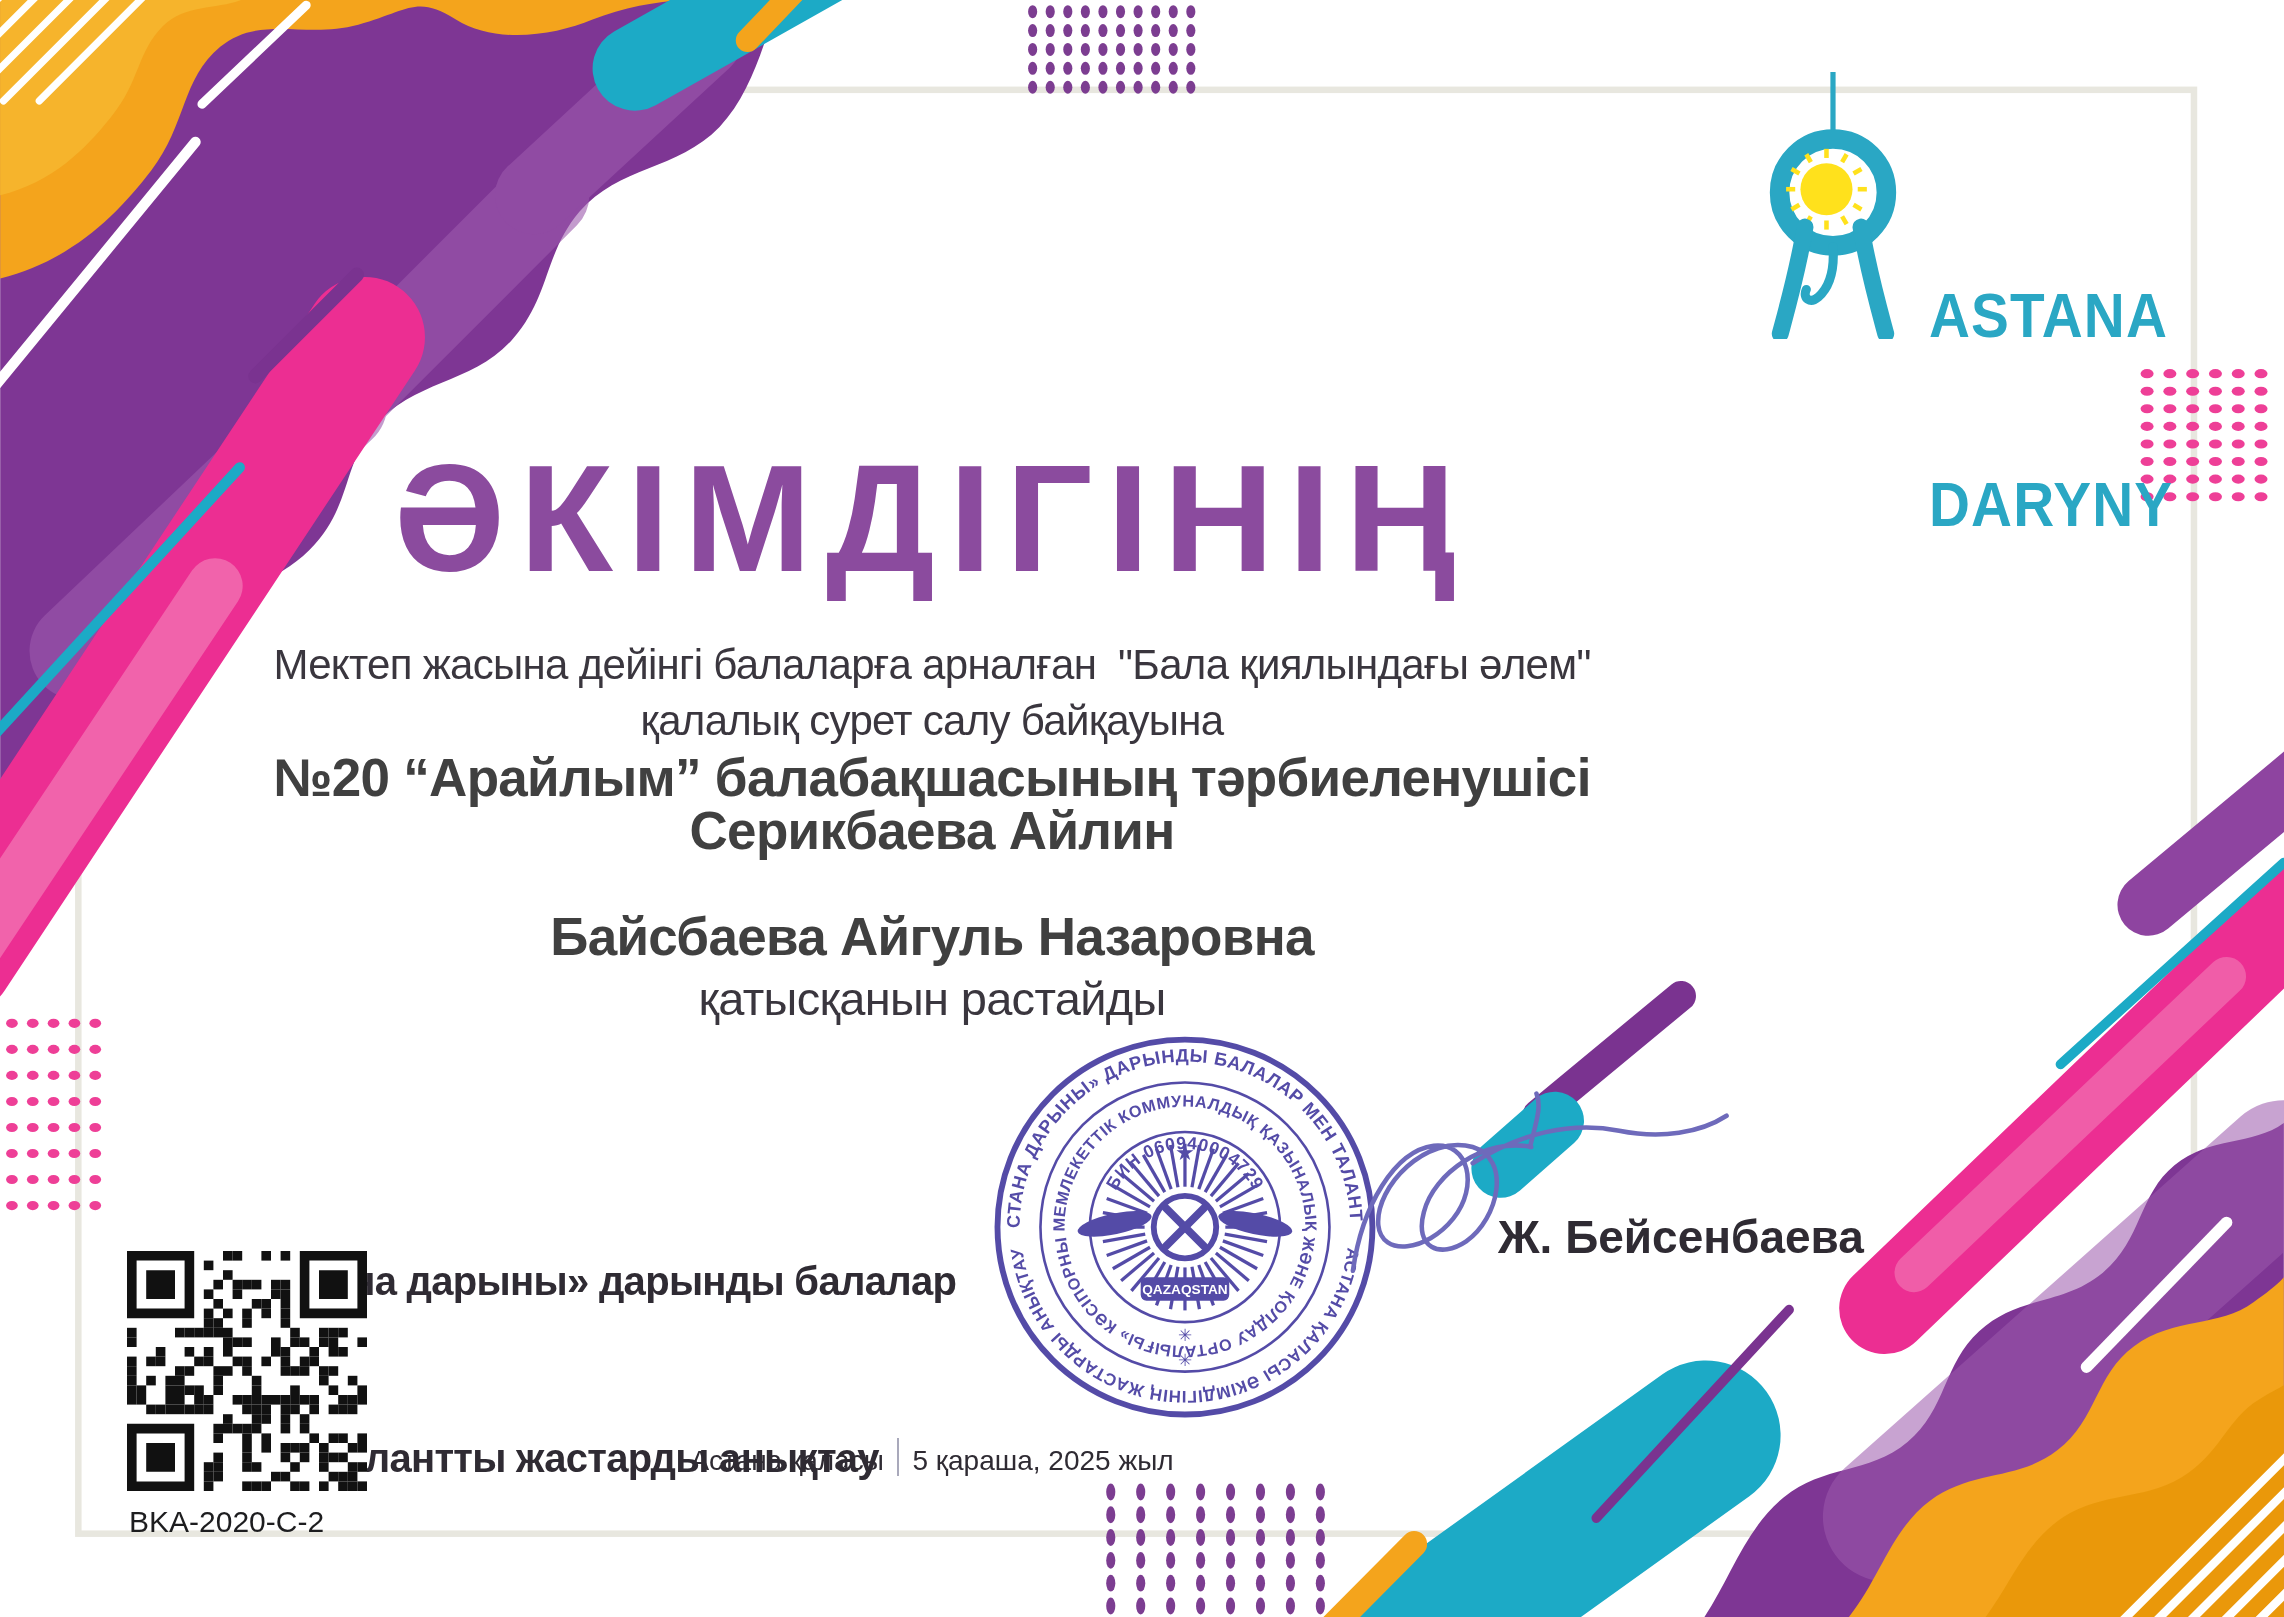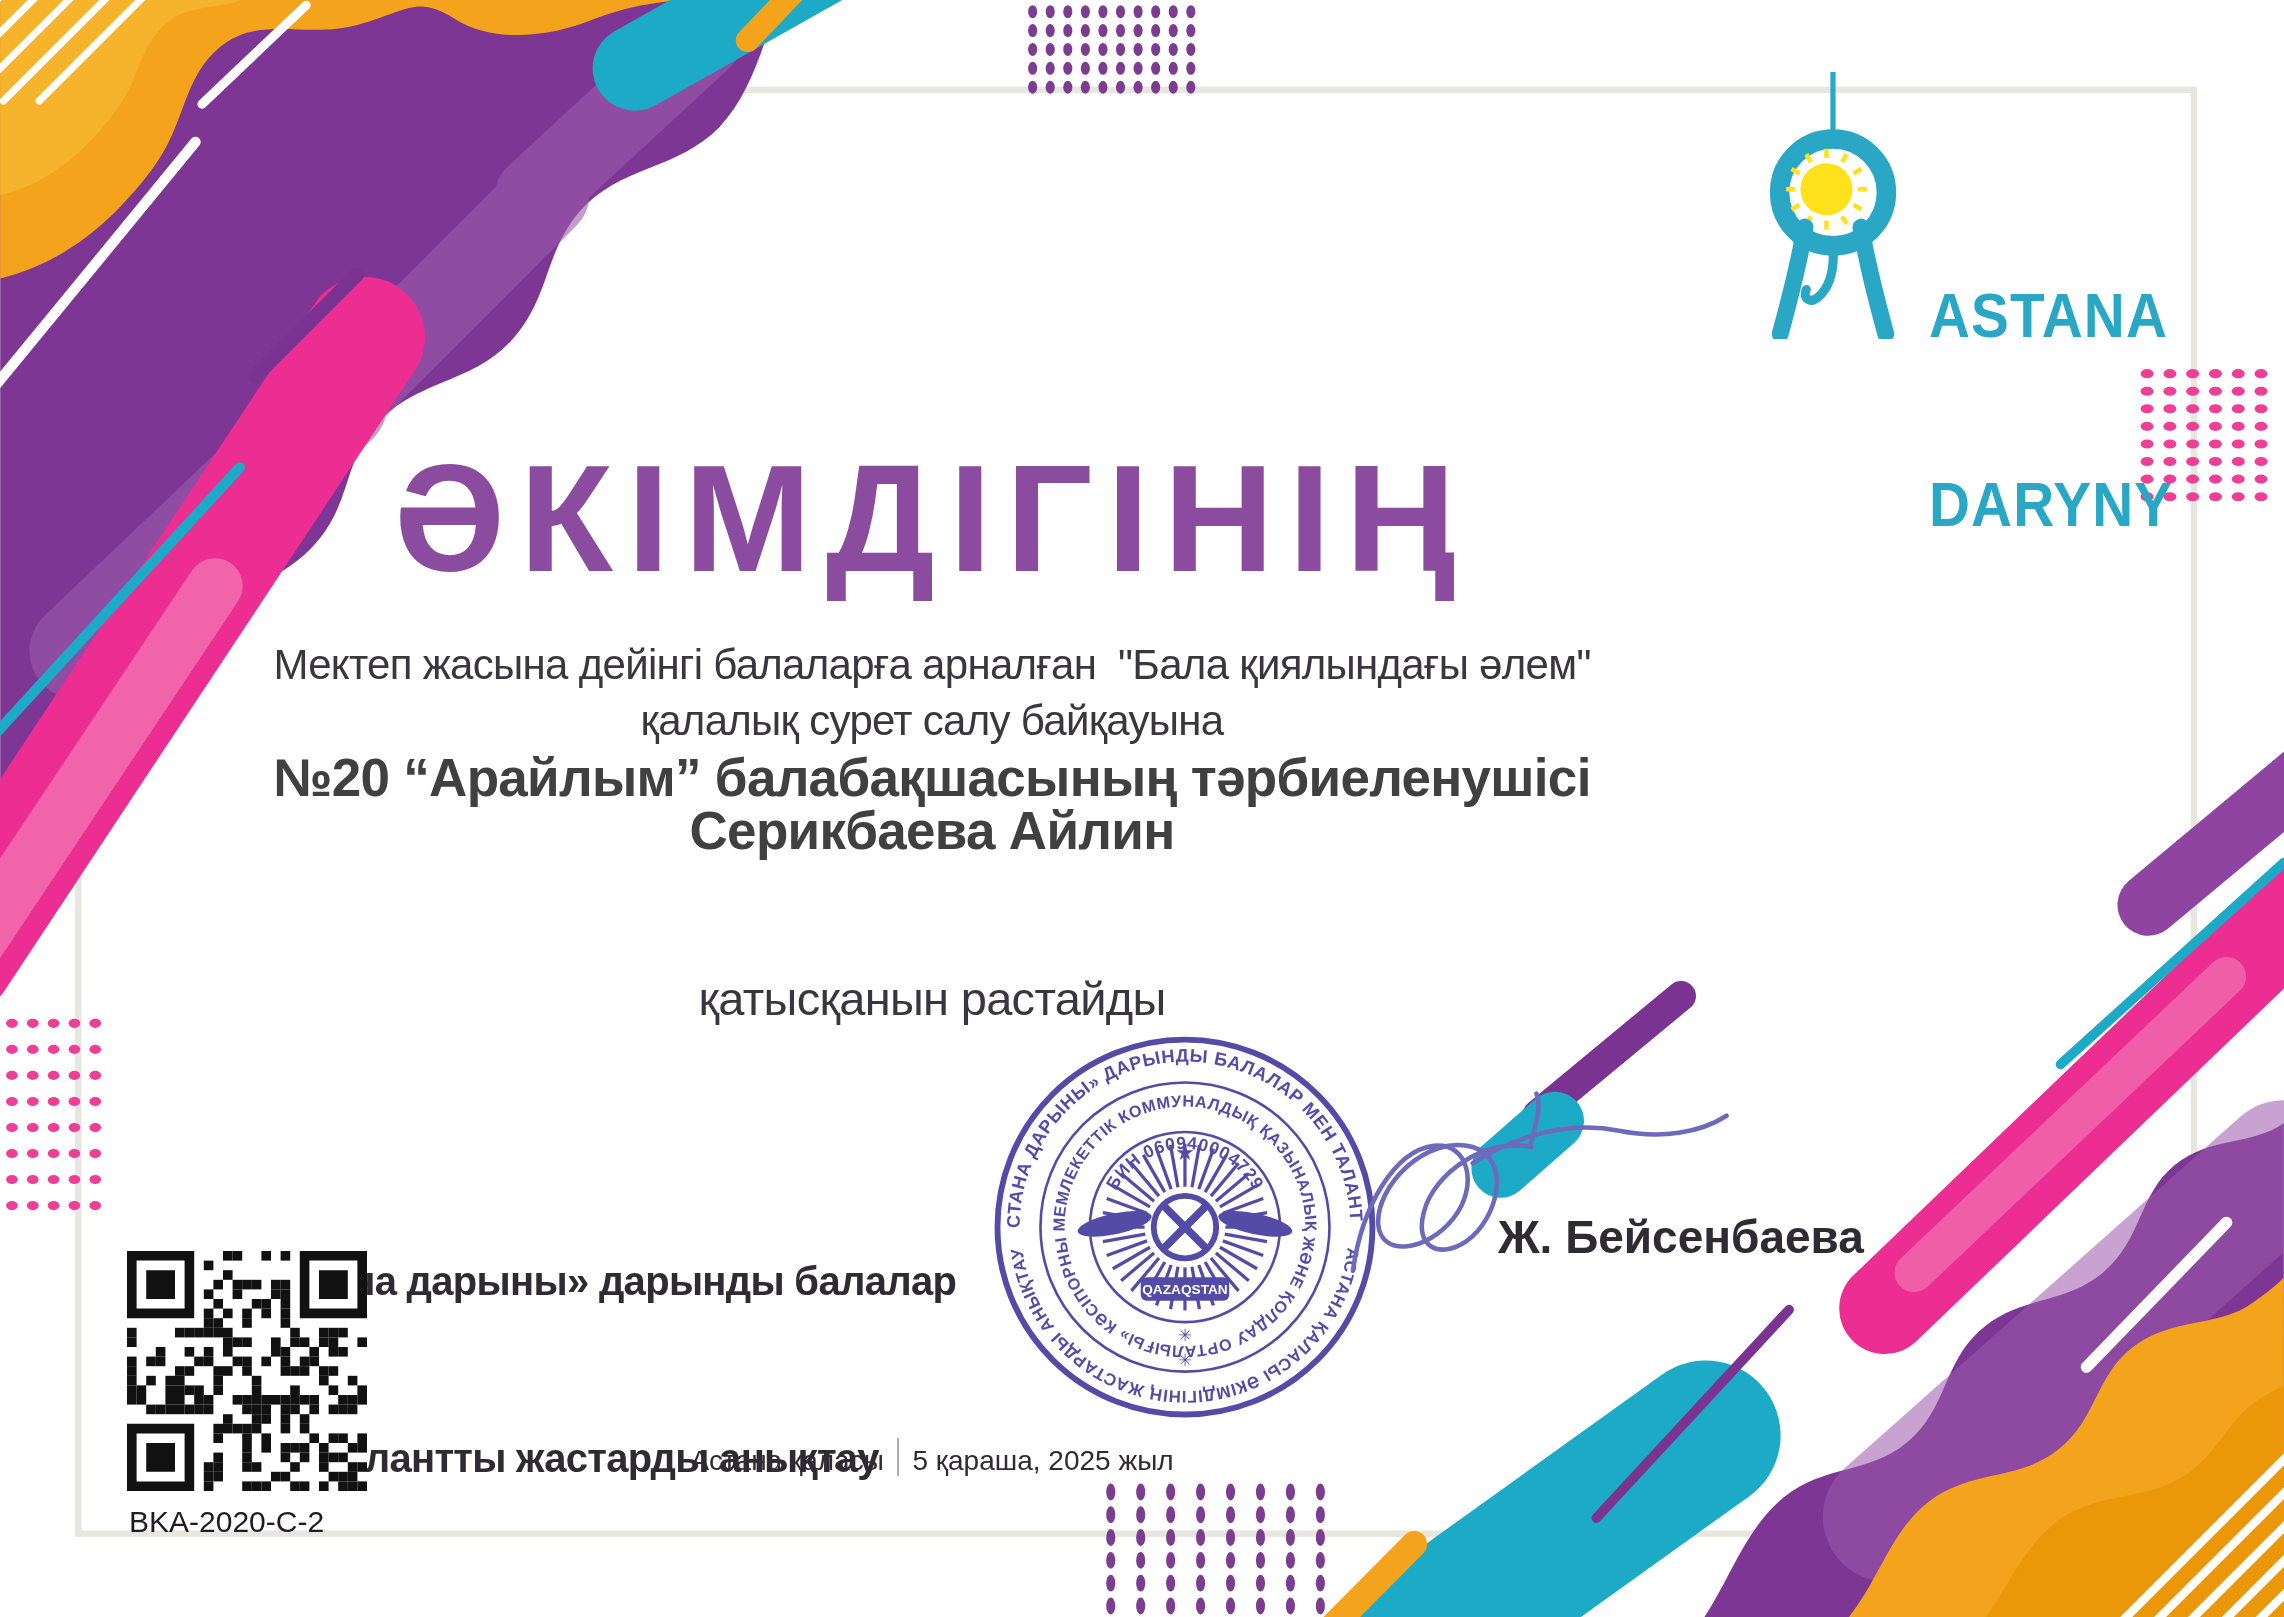--- a/index.html
+++ b/index.html
@@ -398,20 +398,21 @@
       <div>ASTANA</div>
       <div>DARYNY</div>
     </div>
 
     <div class="abs ctr title" style="top:430px;">ӘКІМДІГІНІҢ</div>
 
     <div class="abs ctr line f64" style="top:641px;">Мектеп жасына дейінгі балаларға арналған  "Бала қиялындағы әлем"</div>
     <div class="abs ctr line f64" style="top:697px;">қалалық сурет салу байқауына</div>
     <div class="abs ctr line f66b" style="top:747px;">№20 “Арайлым” балабақшасының тәрбиеленушісі</div>
     <div class="abs ctr line f66b" style="top:800px;">Серикбаева Айлин</div>
+    <div class="abs ctr line f66b" style="top:906px;">Байсбаева Айгуль Назаровна</div>
     <div class="abs ctr line f72" style="top:971px;">қатысқанын растайды</div>
 
     <div class="abs org" style="left:240px;top:1134px;">
       <div>«Астана дарыны» дарынды балалар</div>
       <div>мен талантты жастарды анықтау</div>
       <div>және қолдау орталығының басшысы</div>
     </div>
     <div class="abs signame" style="left:1498px;top:1210px;">Ж. Бейсенбаева</div>
 
     <svg class="abs" style="left:127px;top:1251px;" width="240" height="240" viewBox="0 0 368 368">

